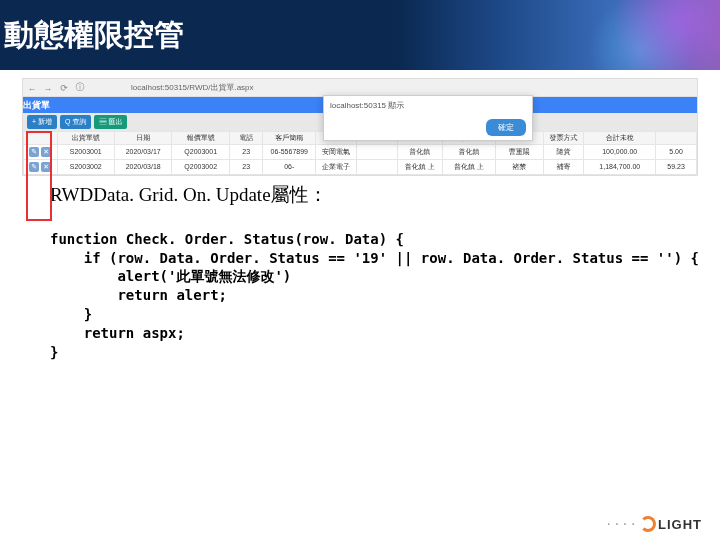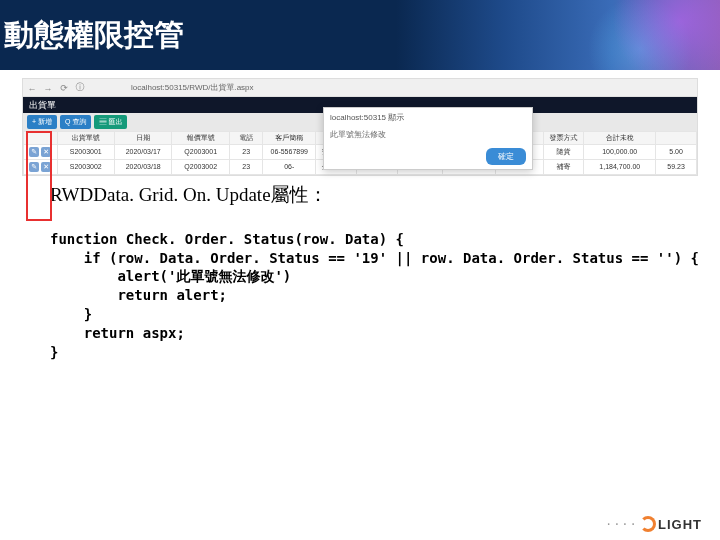--- a/index.html
+++ b/index.html
@@ -7,35 +7,35 @@
 
 .slide-header { height: 70px; background: linear-gradient(90deg, #0a2850 0%, #0a2850 55%, #1e4a8a 70%, #3a6cb8 85%, #8b5fb8 100%); display: flex; align-items: center; padding-left: 4px; position: relative; }
 .slide-header::after { content: ""; position: absolute; right: 0; top: 0; width: 200px; height: 70px; background: radial-gradient(circle at 80% 30%, rgba(200,100,255,0.5), transparent 40%), radial-gradient(circle at 60% 70%, rgba(100,200,255,0.4), transparent 40%); }
 .slide-title { color: #fff; font-size: 30px; font-weight: bold; }
 
 .browser-shot { margin: 8px 22px 6px 22px; border: 1px solid #ddd; background: #f7f7f7; font-size: 8px; position: relative; }
 .addr-bar { display: flex; align-items: center; height: 18px; background: #f0f0f0; border-bottom: 1px solid #e0e0e0; padding: 0 4px; gap: 6px; }
 .nav-icon { width: 10px; height: 10px; display: inline-flex; align-items: center; justify-content: center; color: #888; font-size: 9px; }
 .addr-text { color: #666; font-size: 8px; margin-left: 40px; }
 
-.page-hdr { background: #0f172a; color: #fff; height: 16px; line-height: 16px; padding-left: 6px; font-size: 9px; }
+.page-hdr { background: #3b82f6; color: #fff; height: 16px; line-height: 16px; font-size: 9px; font-weight: bold; }
 .toolbar { background: #e8e8e8; height: 18px; display: flex; align-items: center; gap: 3px; padding: 2px 4px; }
 .tb-btn { background: #2b7fc6; color: #fff; font-size: 7px; padding: 2px 5px; border-radius: 2px; }
 .tb-btn.search { background: #2b7fc6; }
 .tb-btn.export { background: #159a7a; }
 
 .grid { width: 100%; border-collapse: collapse; background: #fff; table-layout: fixed; }
 .grid th, .grid td { border: 1px solid #e5e5e5; font-size: 7px; padding: 2px 2px; text-align: center; color: #333; overflow: hidden; white-space: nowrap; }
 .grid th { background: #f5f5f5; font-weight: normal; line-height: 1.1; }
 .grid .actcell { width: 28px; }
 .act-btn { display: inline-block; width: 10px; height: 10px; background: #7aa3d4; color: #fff; font-size: 7px; line-height: 10px; border-radius: 2px; margin: 0 1px; }
 
 .red-box { position: absolute; border: 2px solid #e83030; pointer-events: none; }
 
-.modal { position: absolute; top: 28px; left: 300px; width: 210px; background: #fff; border: 1px solid #ccc; box-shadow: 0 2px 8px rgba(0,0,0,0.2); font-size: 8px; }
+.modal { position: absolute; top: 16px; left: 300px; width: 210px; background: #fff; border: 1px solid #ccc; box-shadow: 0 2px 8px rgba(0,0,0,0.2); font-size: 8px; }
 .modal-hd { padding: 4px 6px; color: #555; }
 .modal-bd { padding: 2px 6px 4px 6px; color: #666; }
 .modal-ft { text-align: right; padding: 4px 6px; }
 .modal-btn { background: #3a8cd6; color: #fff; border: none; padding: 3px 12px; font-size: 8px; border-radius: 6px; }
 
 .caption { margin: 4px 50px 22px 50px; font-size: 19px; font-family: "Times New Roman", serif; }
 
 .code-block { margin: 0 50px; font-family: Consolas, monospace; font-size: 14px; font-weight: bold; line-height: 1.35; white-space: pre; }
 
 .footer-logo { position: absolute; right: 18px; bottom: 8px; font-size: 13px; font-weight: bold; letter-spacing: 1px; color: #333; display: flex; align-items: center; gap: 2px; }
@@ -133,21 +133,20 @@
         <td>1,184,700.00</td>
         <td>59.23</td>
       </tr>
     </tbody>
   </table>
 
   <div class="red-box" style="left:3px; top:52px; width:26px; height:90px;"></div>
 
   <div class="modal">
     <div class="modal-hd">localhost:50315 顯示</div>
-    <div class="modal-bd">此單號無法修改</div>
     <div class="modal-ft">
       <button class="modal-btn">確定</button>
     </div>
   </div>
 </div>
 
 <div class="caption">RWDData. Grid. On. Update屬性：</div>
 
 <div class="code-block"><span>function Check. Order. Status(row. Data) {</span>
 <span>    if (row. Data. Order. Status == '19' || row. Data. Order. Status == '') {</span>

